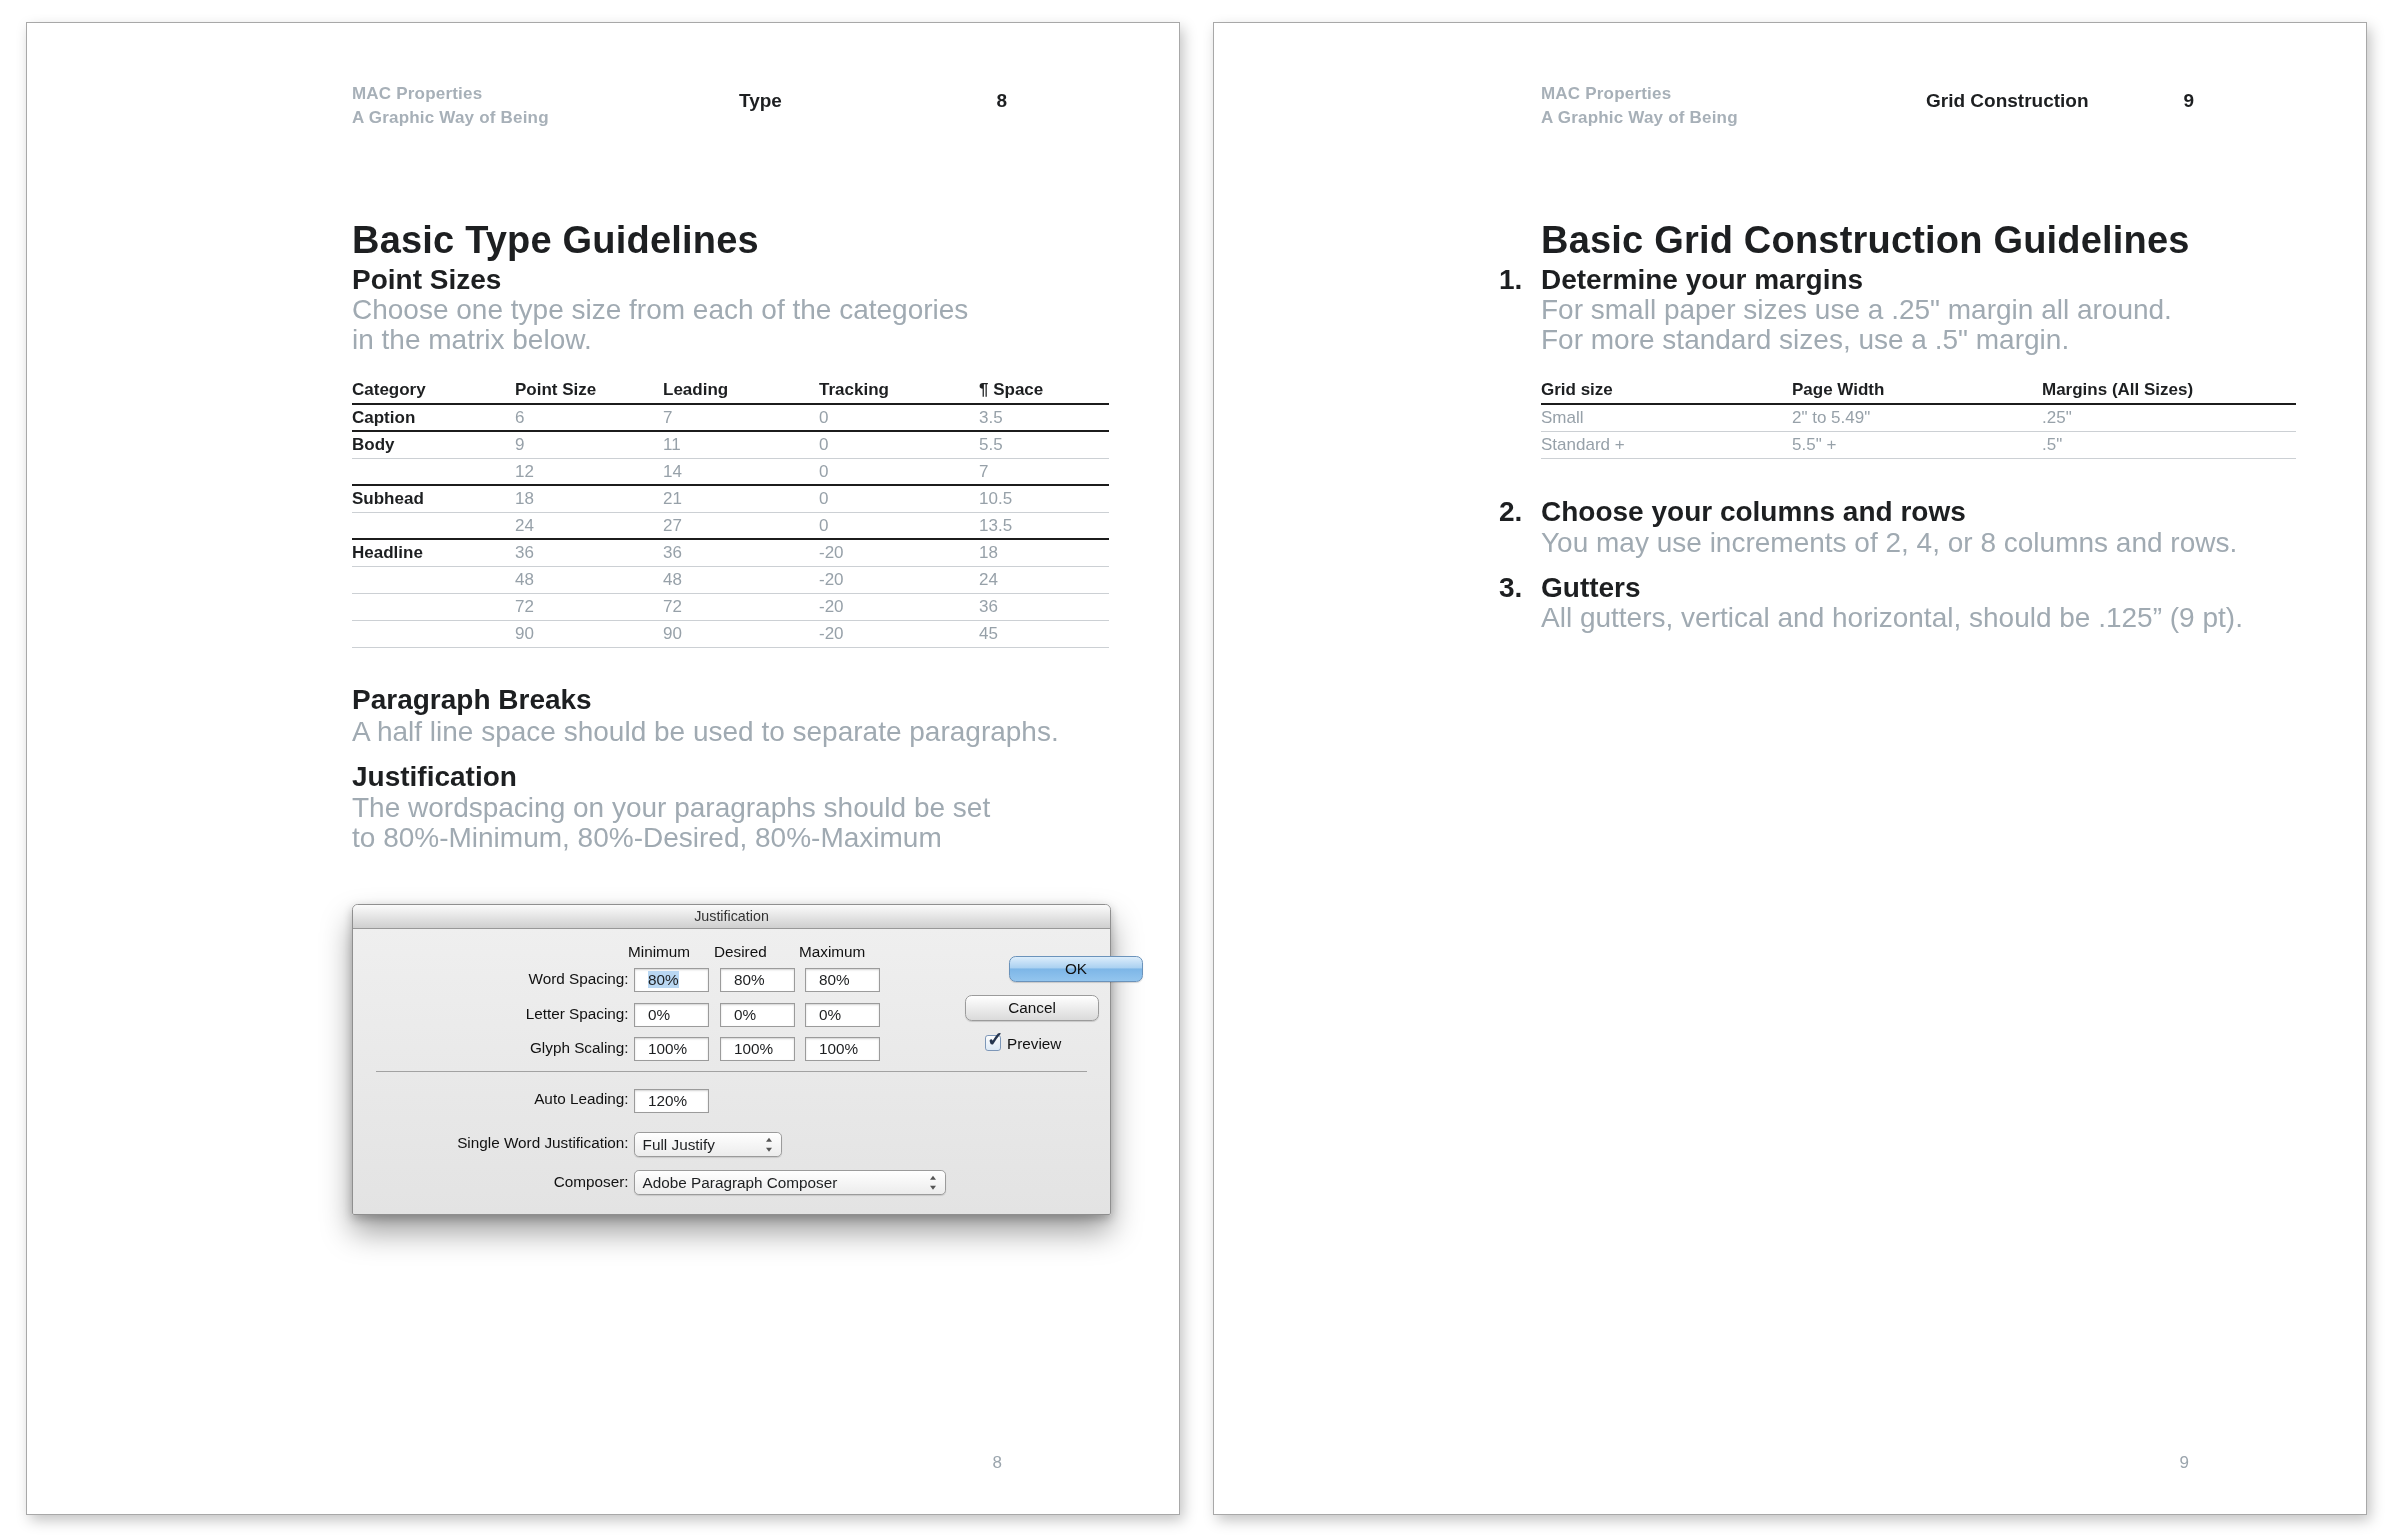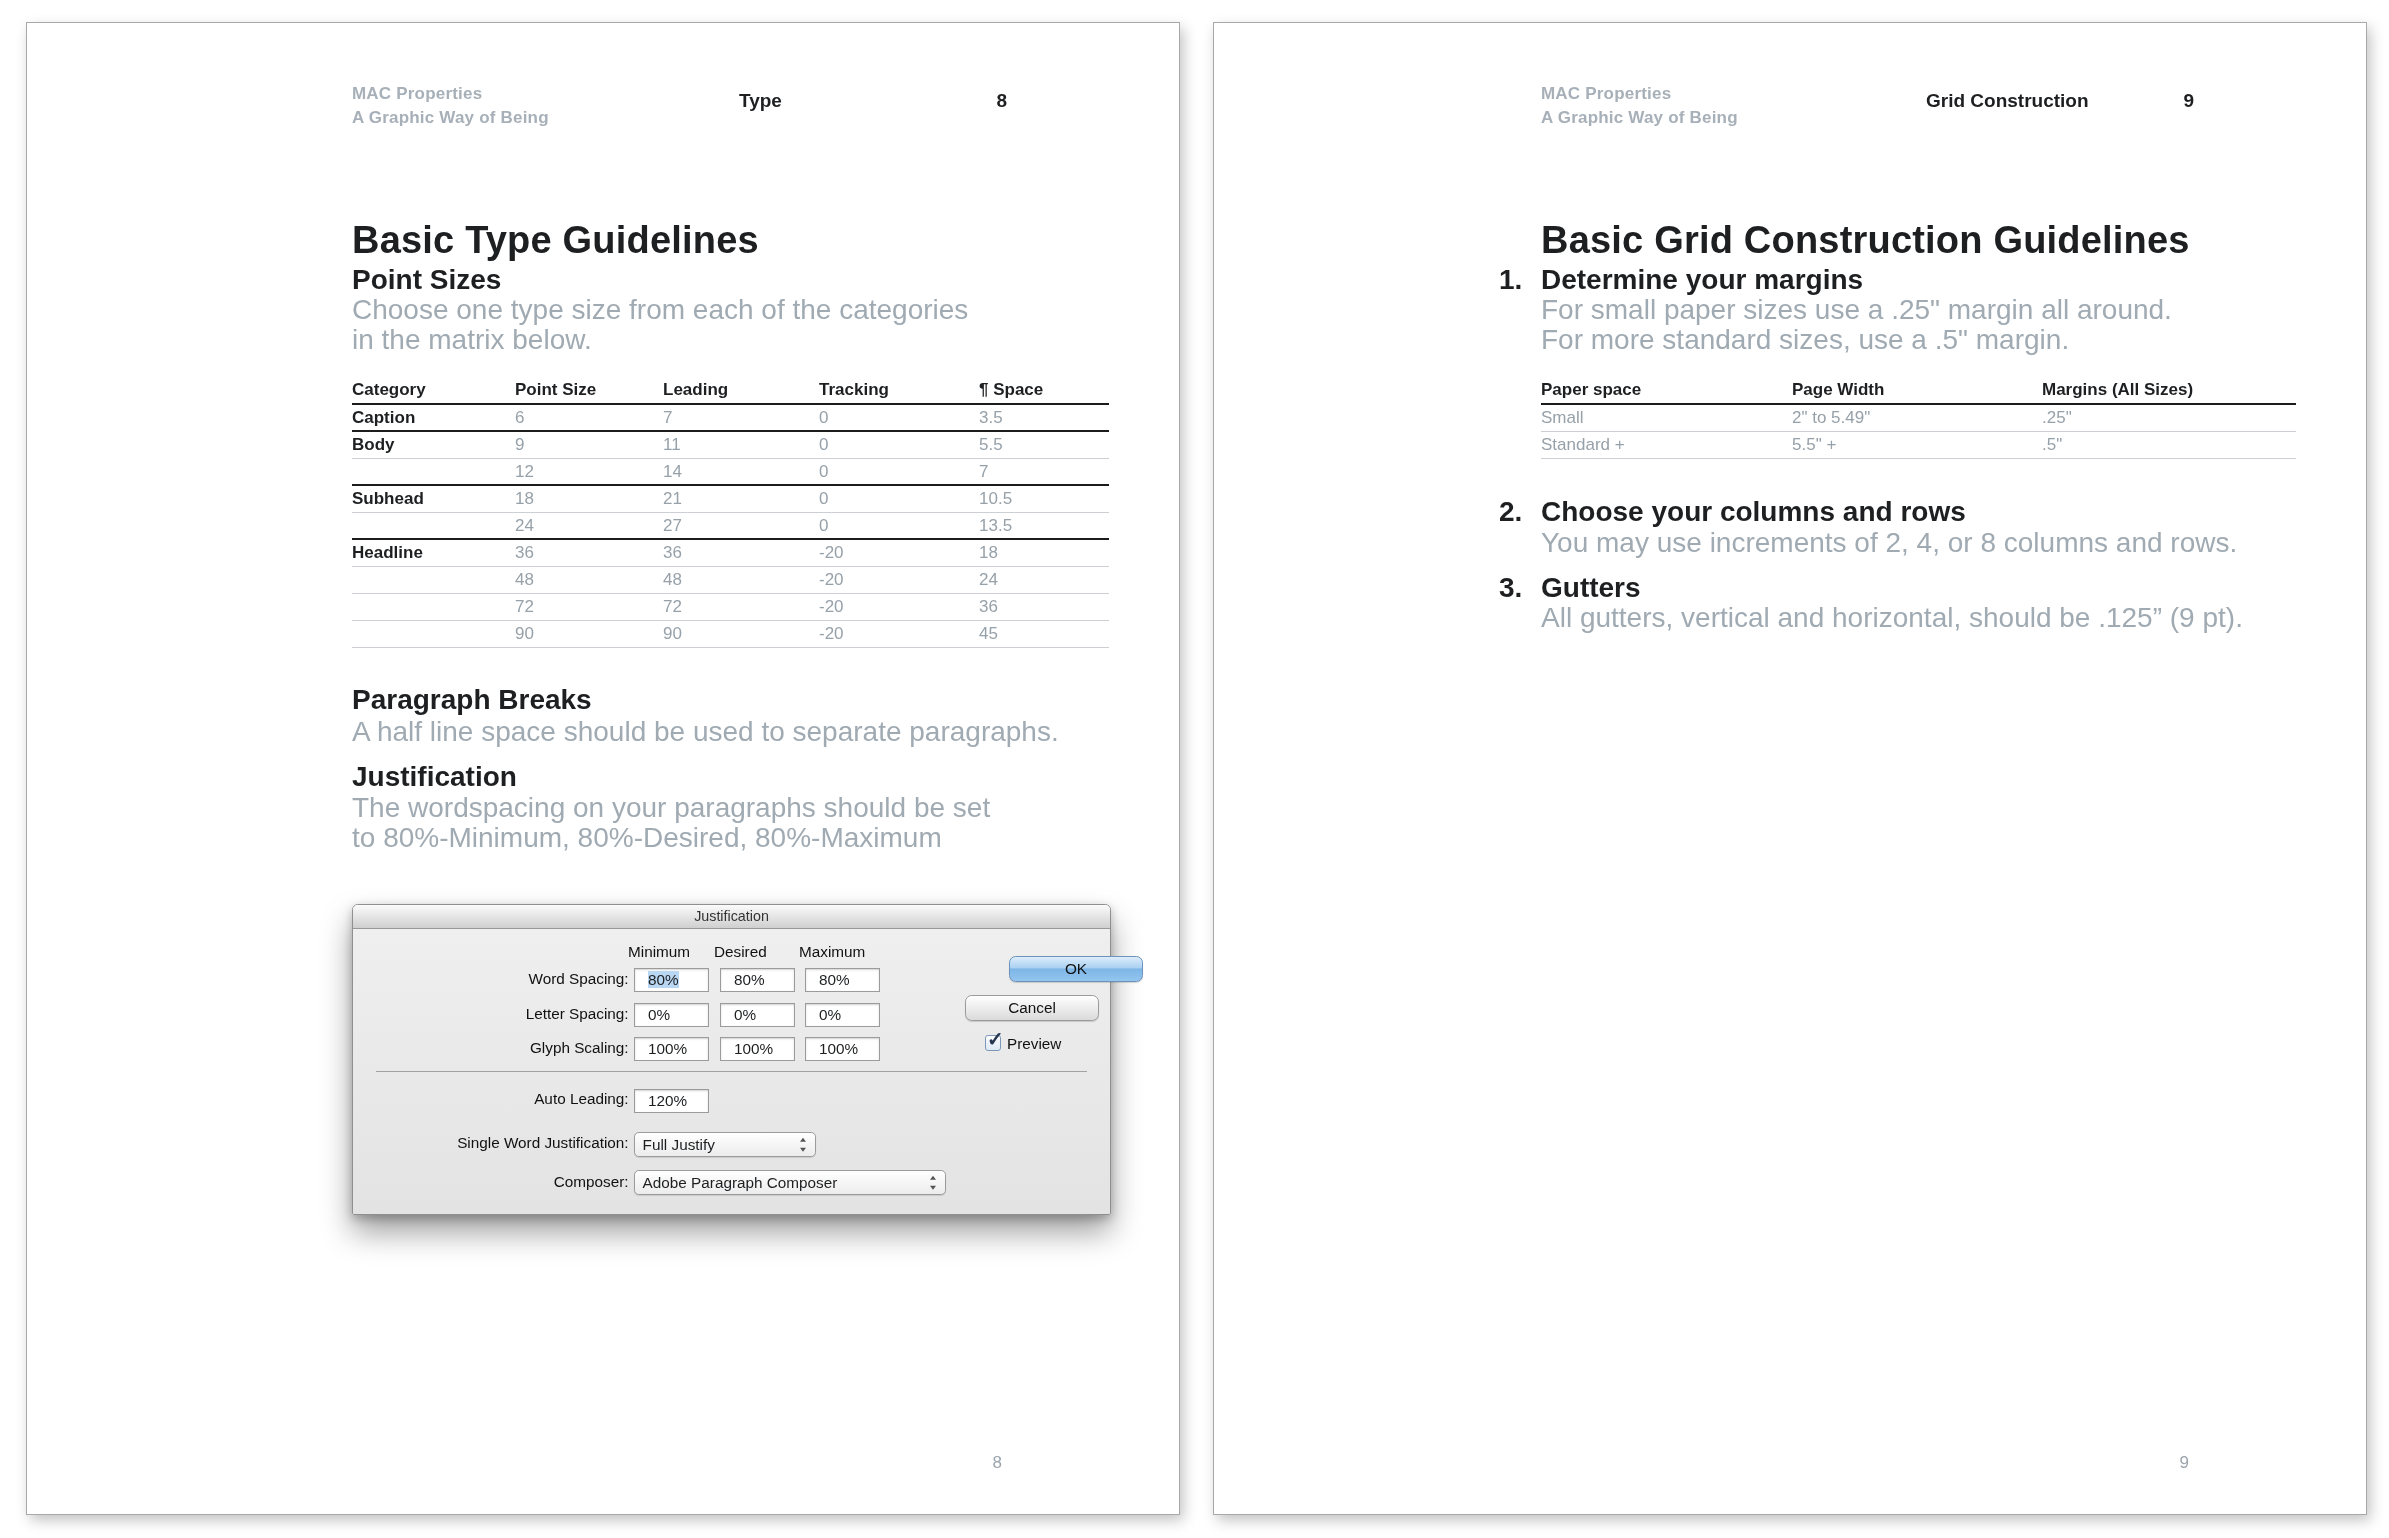--- a/index.html
+++ b/index.html
@@ -214,21 +214,21 @@
         <span class="mark">✓</span>
       </div>
     <div class="abs dlg-check-label">Preview</div>
 
     <div class="abs dlg-sep"></div>
 
     <div class="abs dlg-label" style="top:185px">Auto Leading:</div>
     <div class="abs dlg-field" style="left:281px;top:184px"><span>120%</span></div>
 
     <div class="abs dlg-label" style="top:229px">Single Word Justification:</div>
-    <div class="abs dropdown" style="left:281px;top:227px;width:182px">
+    <div class="abs dropdown" style="left:281px;top:227px;width:148px">
       <span>Full Justify</span>
       <span class="stepper"></span>
     </div>
 
     <div class="abs dlg-label" style="top:268px">Composer:</div>
     <div class="abs dropdown" style="left:281px;top:265px;width:312px">
       <span>Adobe Paragraph Composer</span>
       <span class="stepper"></span>
     </div>
   </div>
@@ -248,21 +248,21 @@
 
   <div class="abs num-marker" style="left:285px;top:241px">1.</div>
   <div class="abs h2" style="left:327px;top:241px">Determine your margins</div>
   <div class="abs gray" style="left:327px;top:272px">
     <div>For small paper sizes use a .25" margin all around.</div>
     <div>For more standard sizes, use a .5" margin.</div>
   </div>
 
   <div class="abs dtable" style="left:327px;top:354px;width:755px">
     <div class="trow cols-margins head">
-      <div>Paper space</div>
+      <div>Grid size</div>
       <div>Page Width</div>
       <div>Margins (All Sizes)</div>
     </div>
     <div class="trow cols-margins rule-thin">
       <div class="cell-num">Small</div>
       <div class="cell-num">2" to 5.49"</div>
       <div class="cell-num">.25"</div>
     </div>
     <div class="trow cols-margins rule-thin">
       <div class="cell-num">Standard +</div>

